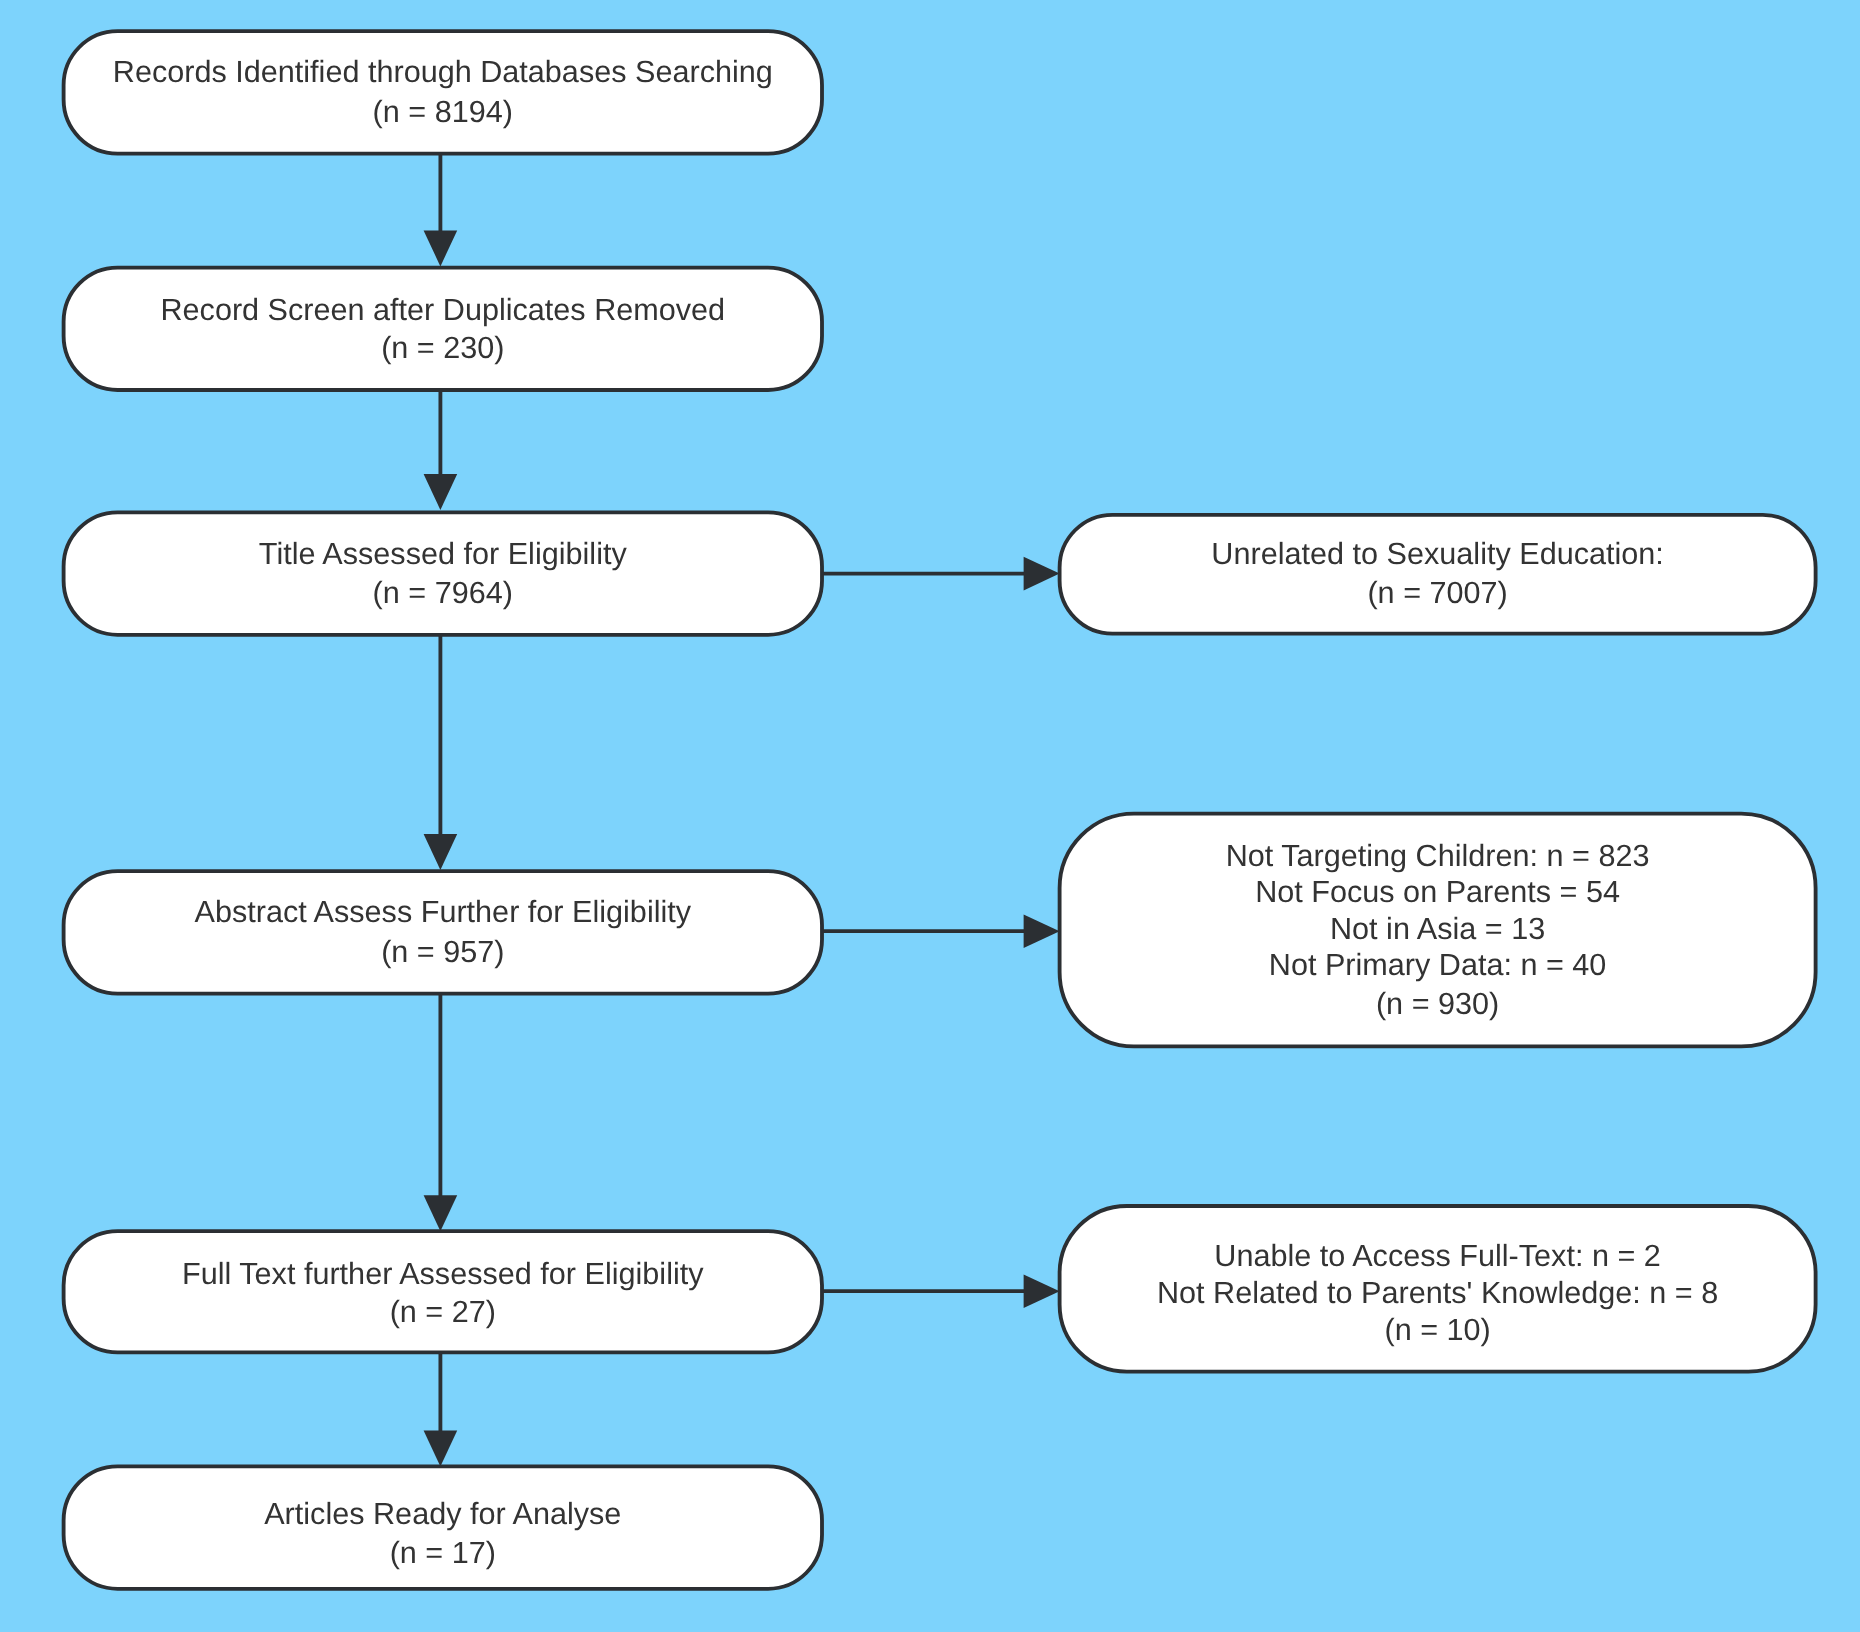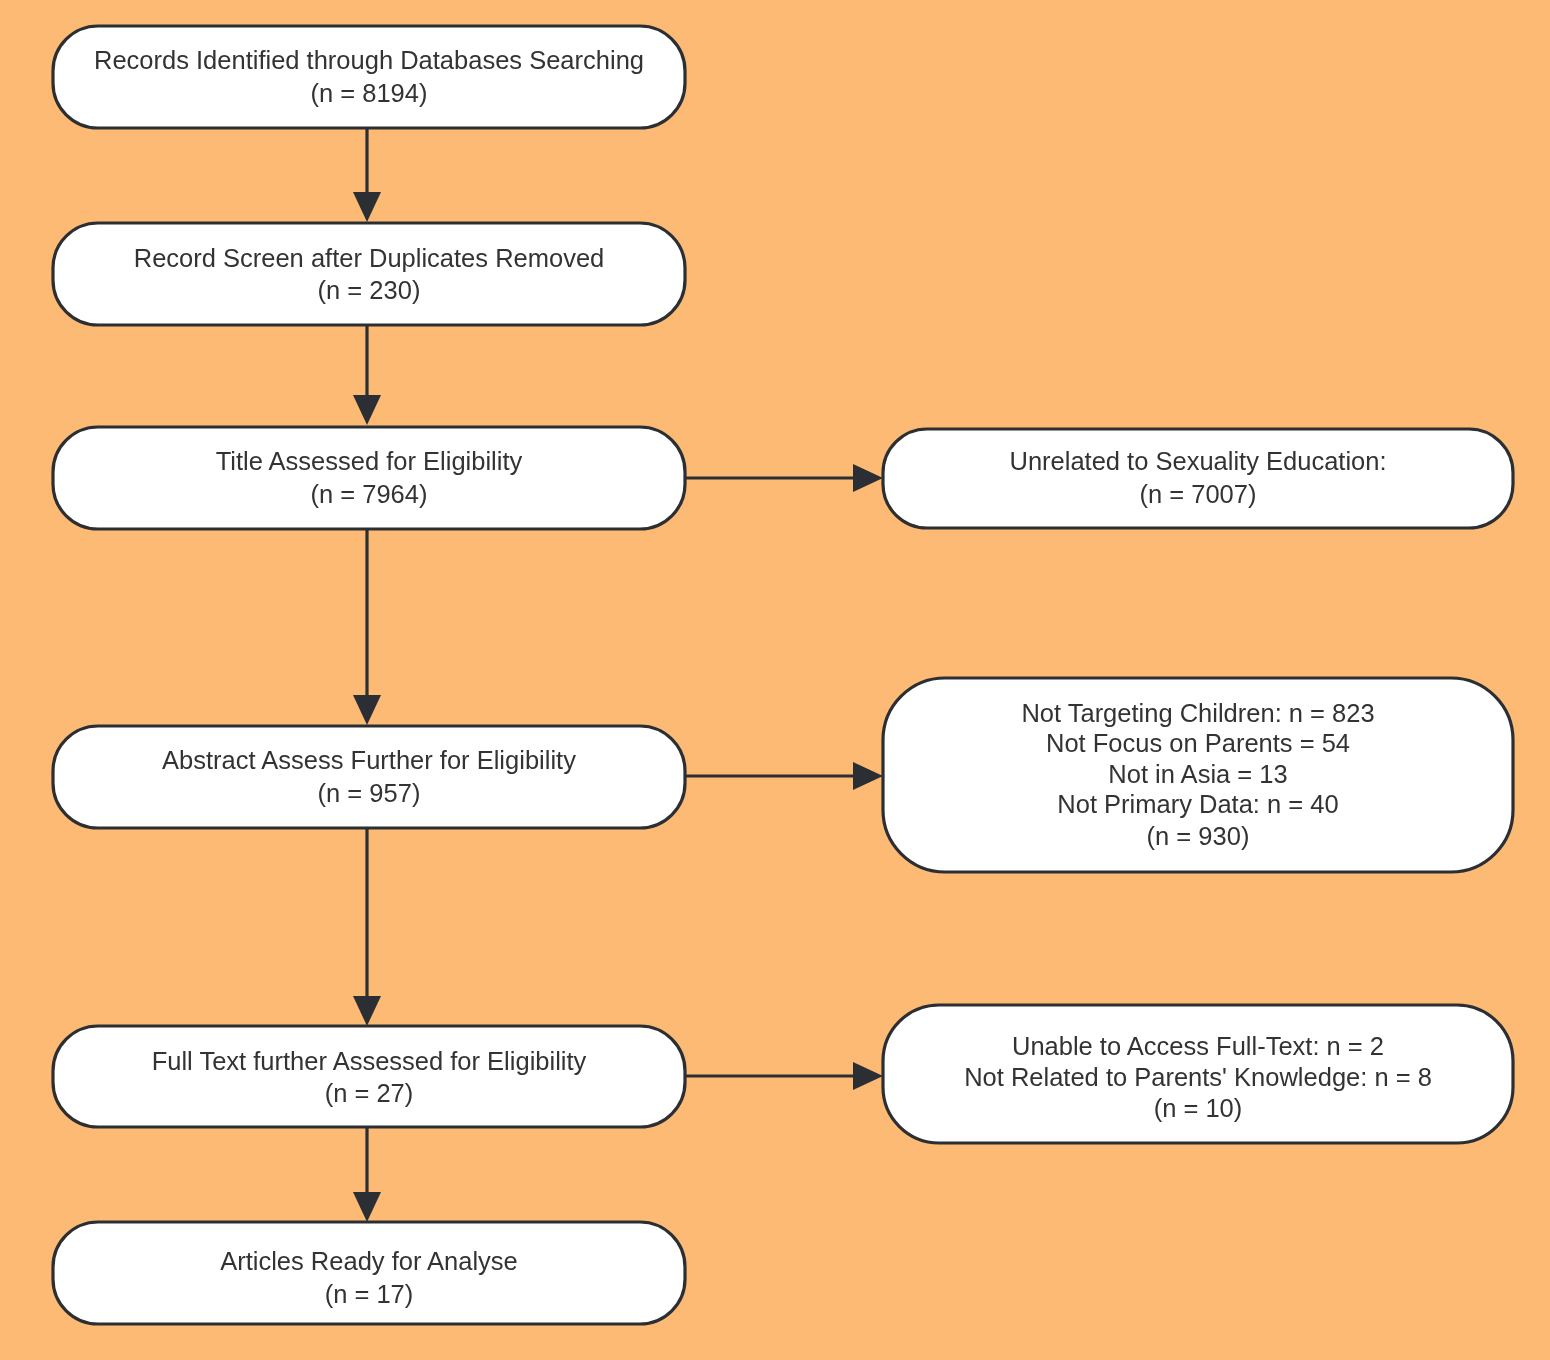--- a/index.html
+++ b/index.html
@@ -10,21 +10,21 @@
   body {
     width: 1550px;
     height: 1360px;
     font-family: "Liberation Sans", sans-serif;
     overflow: hidden;
   }
   #flow-root {
     position: relative;
     width: 1550px;
     height: 1360px;
-    background: #fdba74;
+    background: #7dd3fc;
   }
   svg.flow-canvas {
     display: block;
     width: 1550px;
     height: 1360px;
   }
   .node-shape {
     fill: #ffffff;
     stroke: #2b2f33;
     stroke-width: 3.2;

